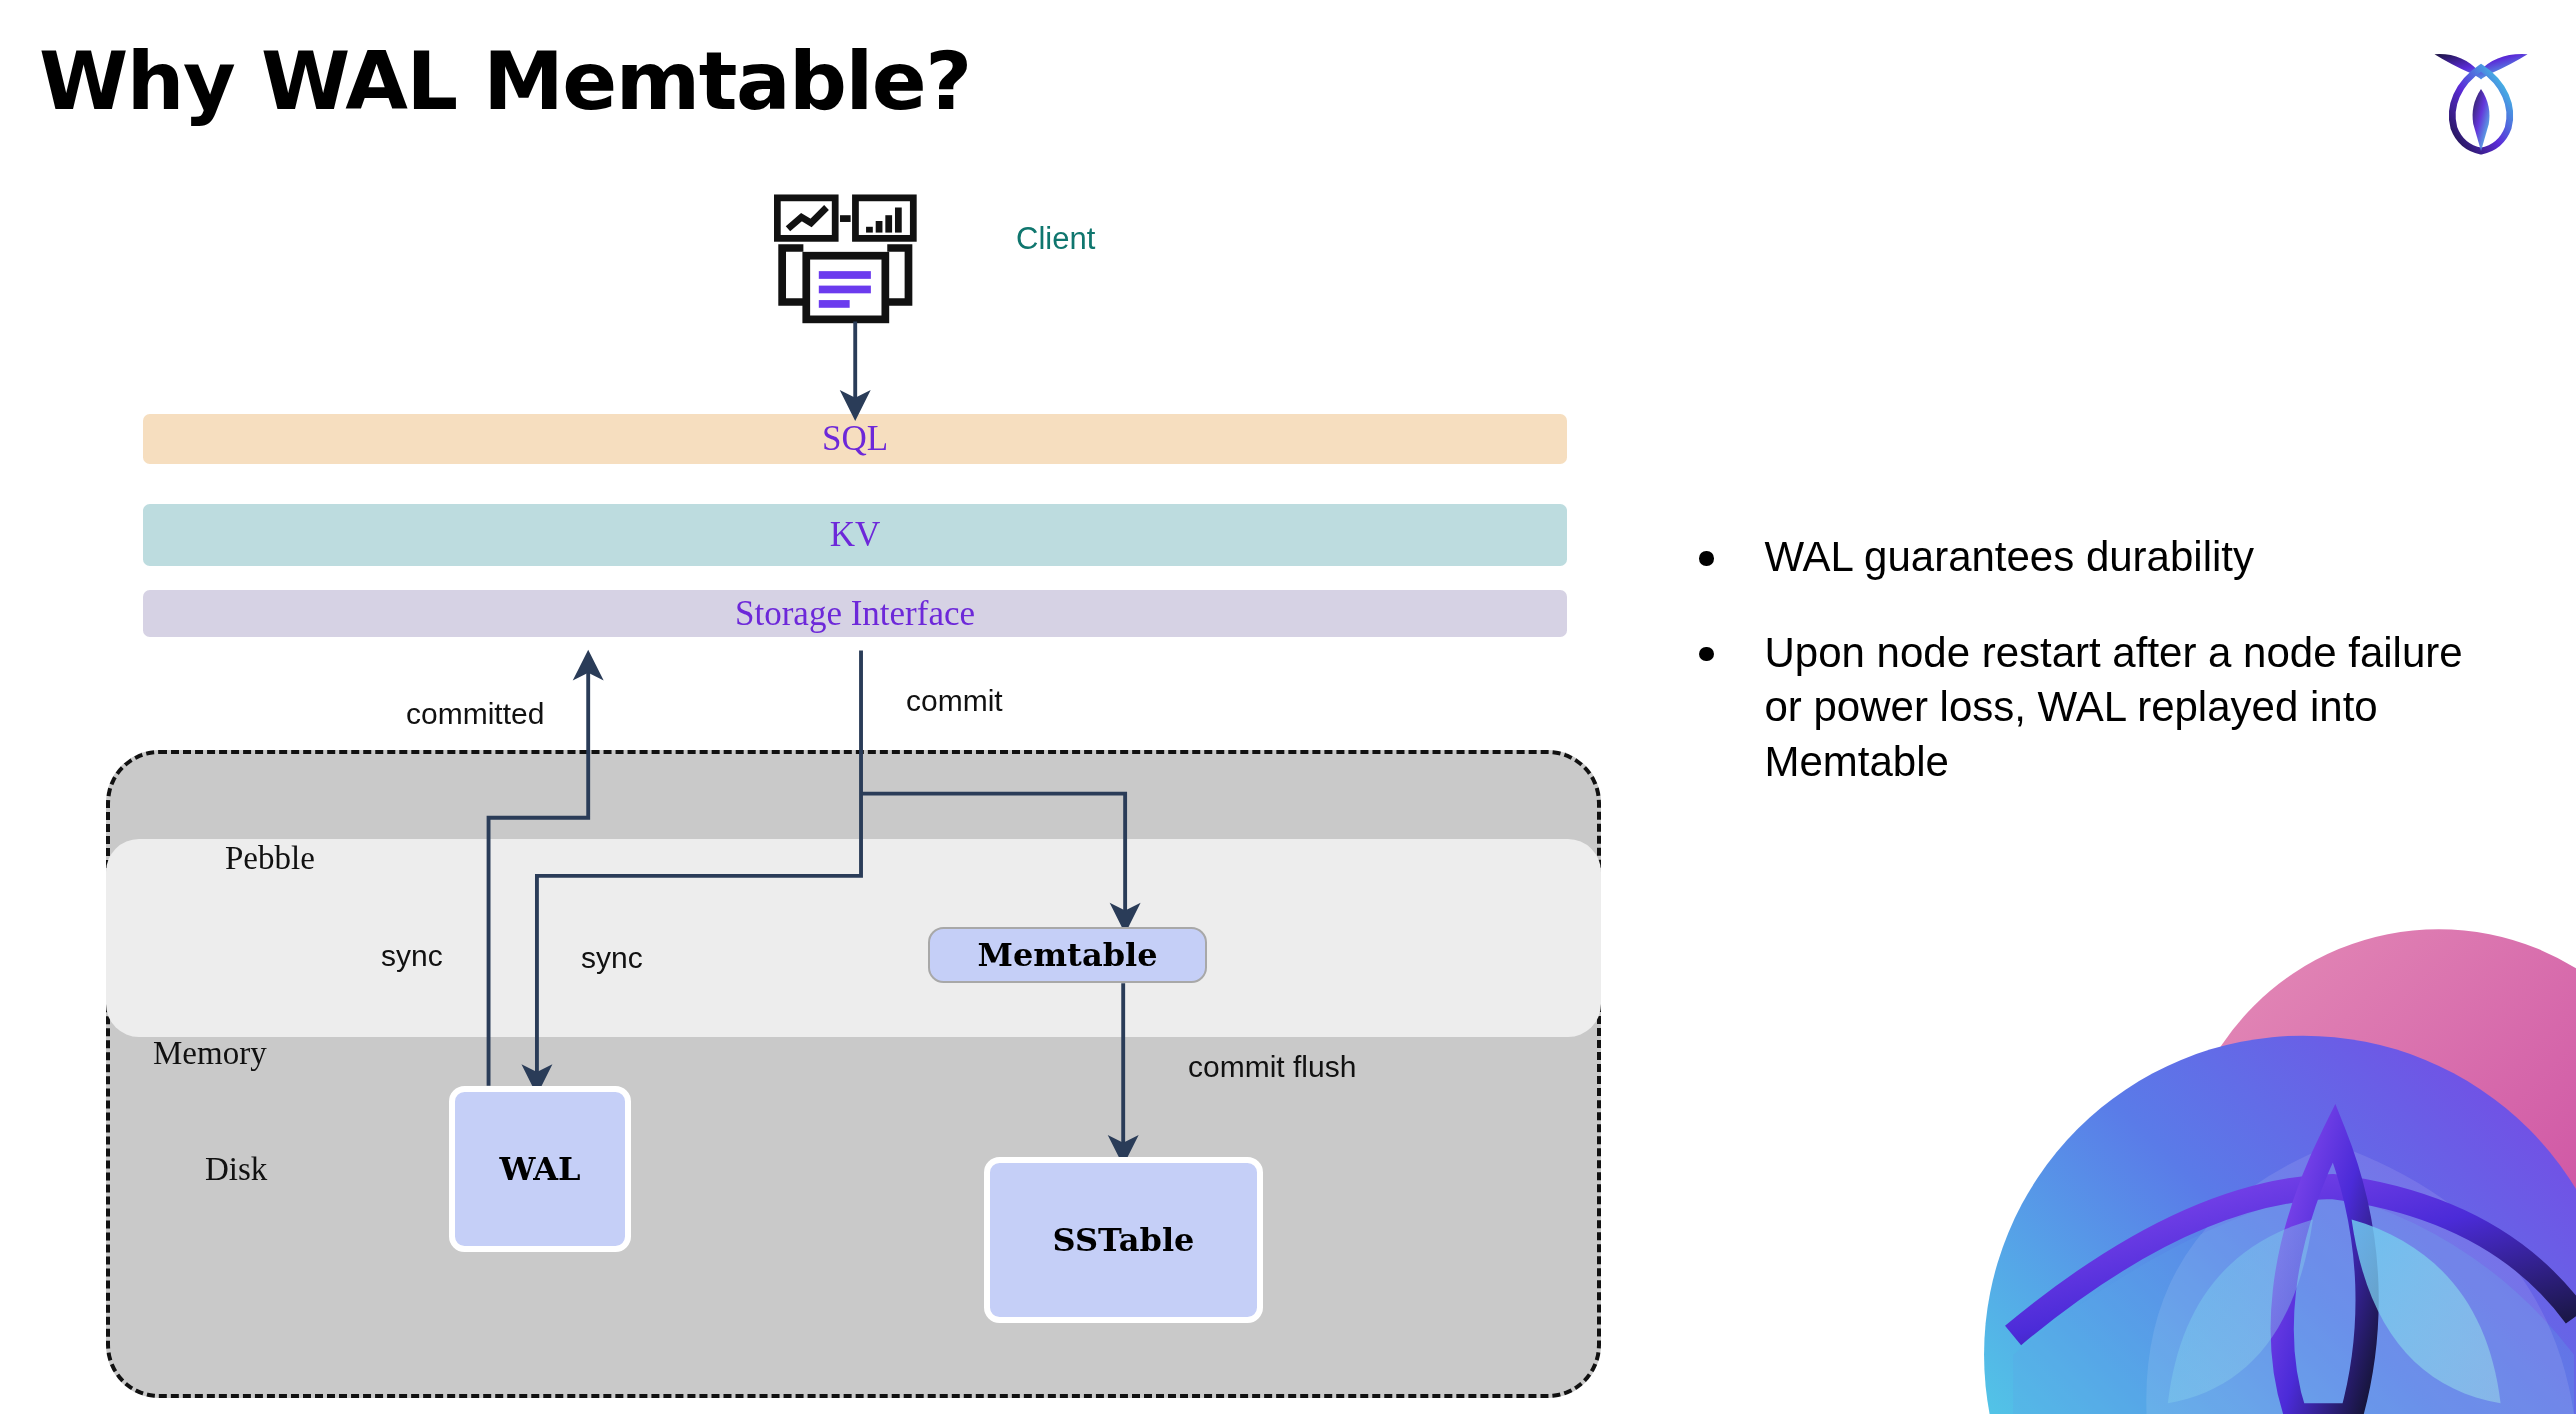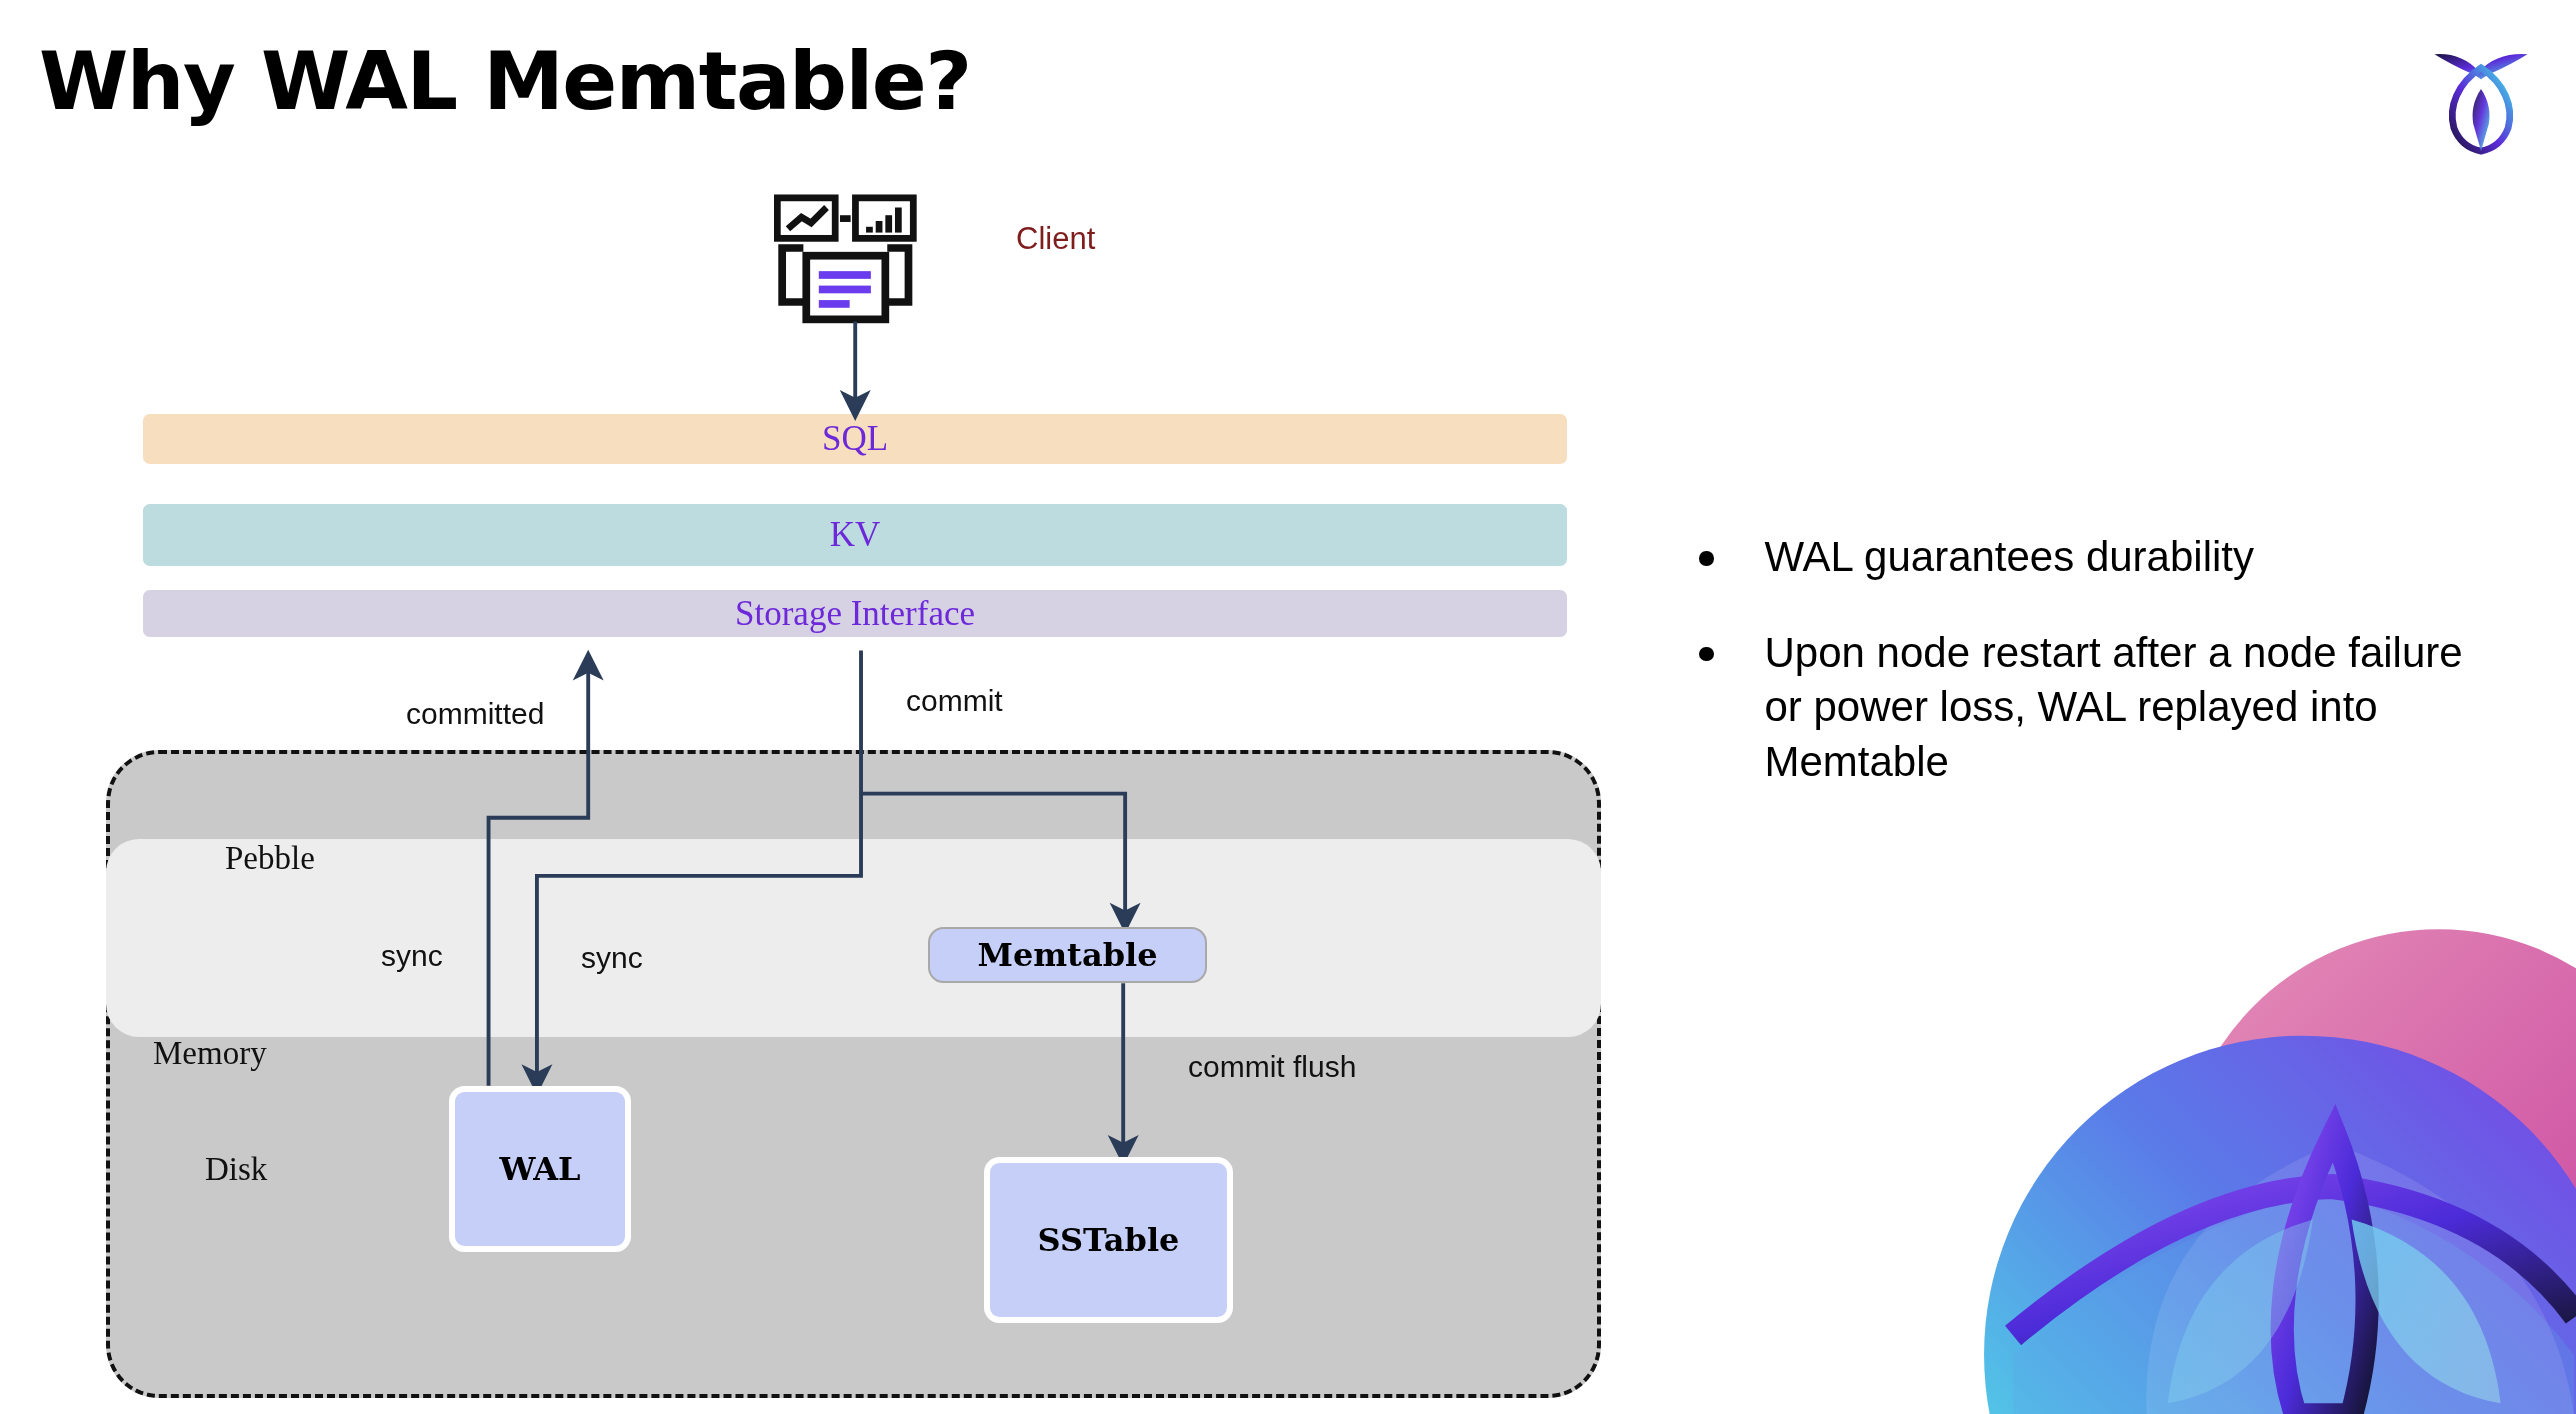--- a/index.html
+++ b/index.html
@@ -21,21 +21,21 @@
 
   
   #deco-art{position:absolute; left:1897px; top:900px; width:679px; height:515px;
             overflow:hidden; pointer-events:none;}
 
   
   #diagram{position:absolute; left:0; top:0; width:1664px; height:1415px;}
 
   .client-label{
     position:absolute; left:1016px; top:221px;
-    font-size:31px; color:#7f1d1d;
+    font-size:31px; color:#0f766e;
     font-family:"Liberation Sans", sans-serif;
   }
 
   #client-icon{position:absolute; left:774px; top:194px; width:160px; height:135px;}
 
   
   .layer{
     position:absolute; left:143px; width:1424px; border-radius:6.8px;
     display:flex; align-items:center; justify-content:center;
     font-family:Liberation Serif, serif; font-size:35px; color:#6d28d9;
@@ -77,21 +77,21 @@
   .node{
     position:absolute; background:#C5CFF7; border-radius:15.5px;
     display:flex; align-items:center; justify-content:center;
     font-family:"DejaVu Serif", serif; font-weight:bold;
     font-size:32px; color:#000000; box-sizing:border-box;
   }
   #node-memtable{left:928px; top:927px; width:279px; height:56px;
                  border:2.9px solid #A8A8A8;}
   #node-wal{left:449px; top:1086px; width:182px; height:166px;
             border:6.8px solid #FFFFFF;}
-  #node-sstable{left:984px; top:1157px; width:249px; height:166px;
+  #node-sstable{left:984px; top:1157px; width:279px; height:166px;
                 border:6.8px solid #FFFFFF;}
 
   
   #bullets{position:absolute; left:1699px; top:530px; width:794px;}
   .bullet-row{display:flex; align-items:flex-start; margin-bottom:41px;}
   .bullet-dot{
     width:14.5px; height:14.5px; border-radius:50%; background:#000000;
     margin-top:21px; margin-right:51px; flex:0 0 auto;
   }
   .bullet-text{

